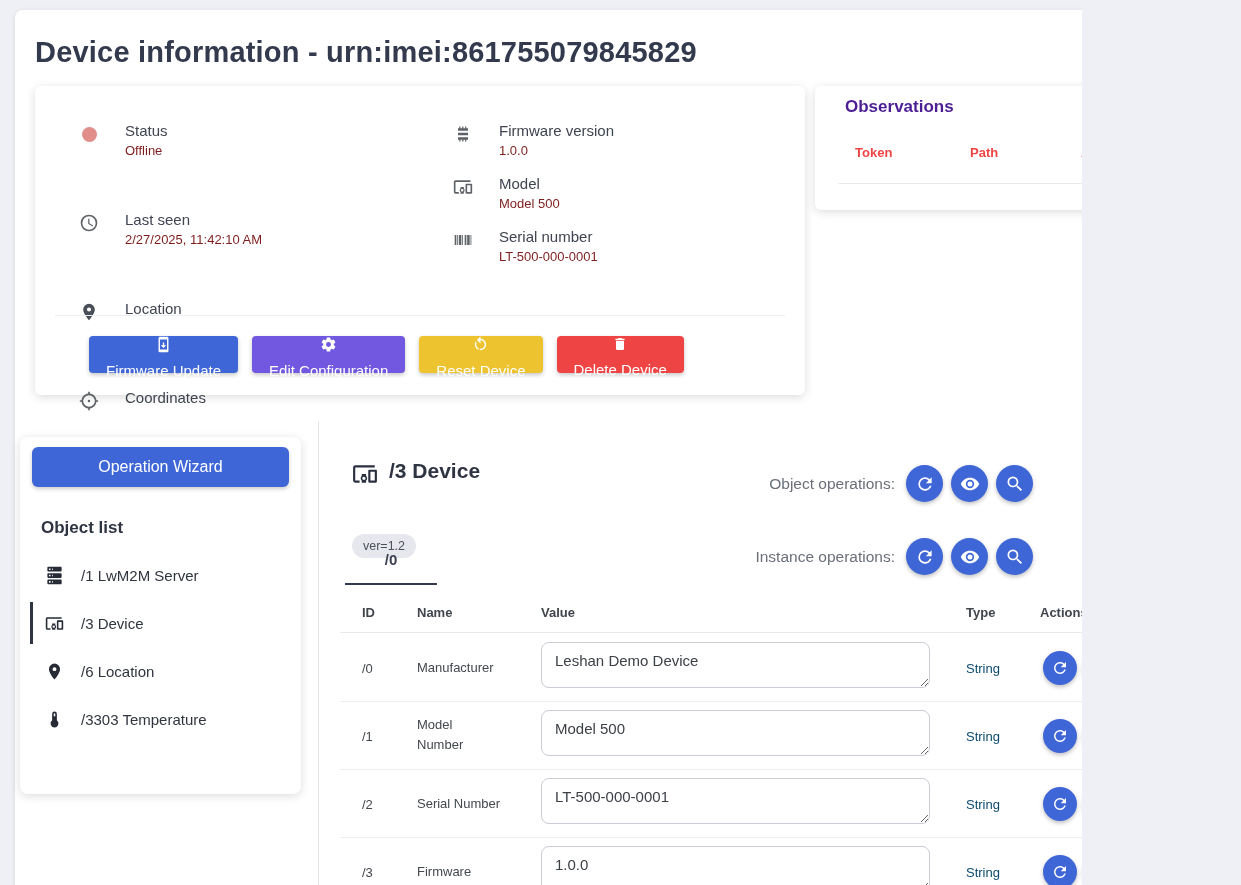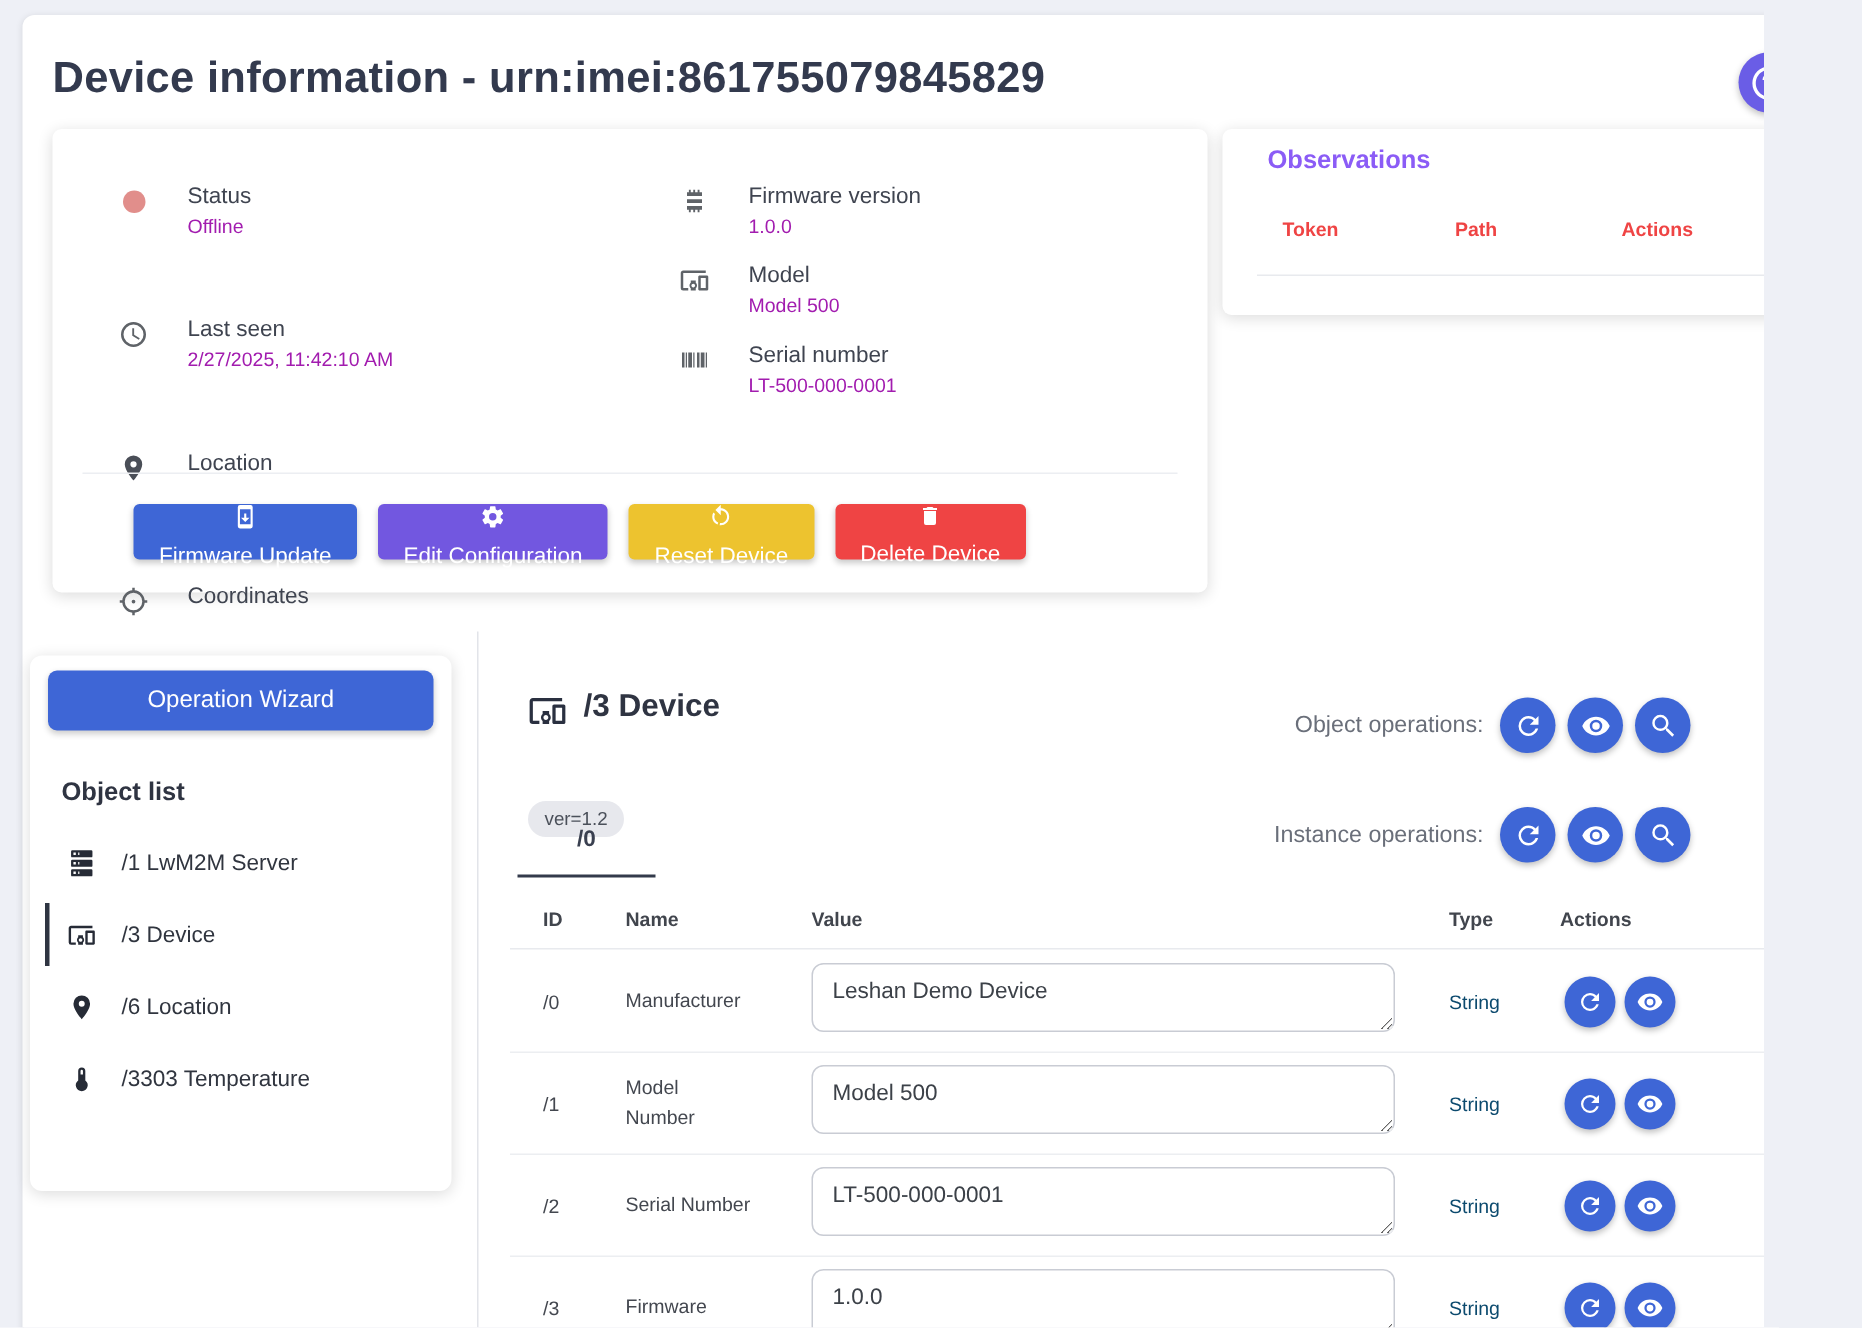--- a/index.html
+++ b/index.html
@@ -1,17 +1,17 @@
 <!DOCTYPE html>
 <html><head>
 <meta charset="utf-8">
 <style>
   * { box-sizing: border-box; margin: 0; padding: 0; }
   body { background: #eef0f6; font-family: "Liberation Sans", sans-serif; }
-  .stage { position: relative; width: 1176px; height: 885px; overflow: hidden; background: #eef0f6; padding-left: 44px; }
+  .stage { position: relative; width: 1082px; height: 885px; overflow: hidden; background: #eef0f6; padding-left: 44px; }
   .sheet { position: absolute; left: 15px; top: 10px; width: 1210px; height: 920px;
            background: #fff; border-radius: 8px; box-shadow: 0 1px 5px rgba(0,0,0,.10); }
 
   .page-title { position: absolute; left: 35px; top: 36px; font-size: 29px; font-weight: 700;
                 color: #333a4e; letter-spacing: .2px; }
 
   .help-btn { position: absolute; left: 1159px; top: 35px; width: 40px; height: 40px;
               border-radius: 50%; background: #6a5de6; border: none; cursor: pointer;
               display: flex; align-items: center; justify-content: center;
               box-shadow: 0 2px 5px rgba(0,0,0,.25); color: #fff; }
@@ -21,31 +21,31 @@
 
   
   .device-card { left: 35px; top: 86px; width: 770px; height: 309px; }
   .info-cols { display: flex; padding: 36px 0 0 42px; }
   .info-col { display: flex; flex-direction: column; }
   .info-col.left { width: 374px; gap: 36px; }
   .info-item { display: flex; margin-bottom: 13px; min-height: 40px; }
   .info-icon { width: 24px; margin-right: 24px; color: #5f6368; display: flex;
                justify-content: center; align-items: flex-start; padding-top: 2px; }
   .info-label { font-size: 15px; color: #3f4450; }
-  .info-value { font-size: 13px; color: #a21caf; margin-top: 4px; }
+  .info-value { font-size: 13px; color: #7f1d1d; margin-top: 4px; }
   .status-dot { width: 15px; height: 15px; border-radius: 50%; background: #e18e8b; margin-top: 3px; }
   .card-divider { position: absolute; left: 20px; right: 20px; top: 229px; height: 1px; background: #eceef2; }
   .btn-row { position: absolute; left: 54px; top: 250px; display: flex; gap: 14px; }
   .action-btn { height: 37px; border: none; border-radius: 4px; color: #fff; font-size: 15px;
                 font-family: "Liberation Sans", sans-serif; padding: 0 17px; display: flex;
                 align-items: center; gap: 9px; cursor: pointer; box-shadow: 0 2px 4px rgba(0,0,0,.22); flex-direction: column; }
 
   
   .obs-card { left: 815px; top: 86px; width: 402px; height: 124px; }
-  .obs-title { position: absolute; left: 30px; top: 11px; font-size: 17px; font-weight: 700; color: #8b5cf6; }
+  .obs-title { position: absolute; left: 30px; top: 11px; font-size: 17px; font-weight: 700; color: #4c1d95; }
   .obs-head { position: absolute; top: 59px; font-size: 13px; font-weight: 700; color: #ef4444; }
   .obs-divider { position: absolute; left: 23px; top: 97px; width: 355px; height: 1px; background: #e8eaee; }
 
   
   .sidebar-card { left: 20px; top: 437px; width: 281px; height: 357px; border-radius: 8px; }
   .wizard-btn { position: absolute; left: 12px; top: 10px; width: 257px; height: 40px;
                 background: #3e66d6; color: #fff; font-size: 16px; border: none; border-radius: 6px;
                 cursor: pointer; font-family: "Liberation Sans", sans-serif;
                 box-shadow: 0 2px 4px rgba(0,0,0,.2); }
   .objlist-title { position: absolute; left: 21px; top: 81px; font-size: 17px; font-weight: 700; color: #2f3442; }

